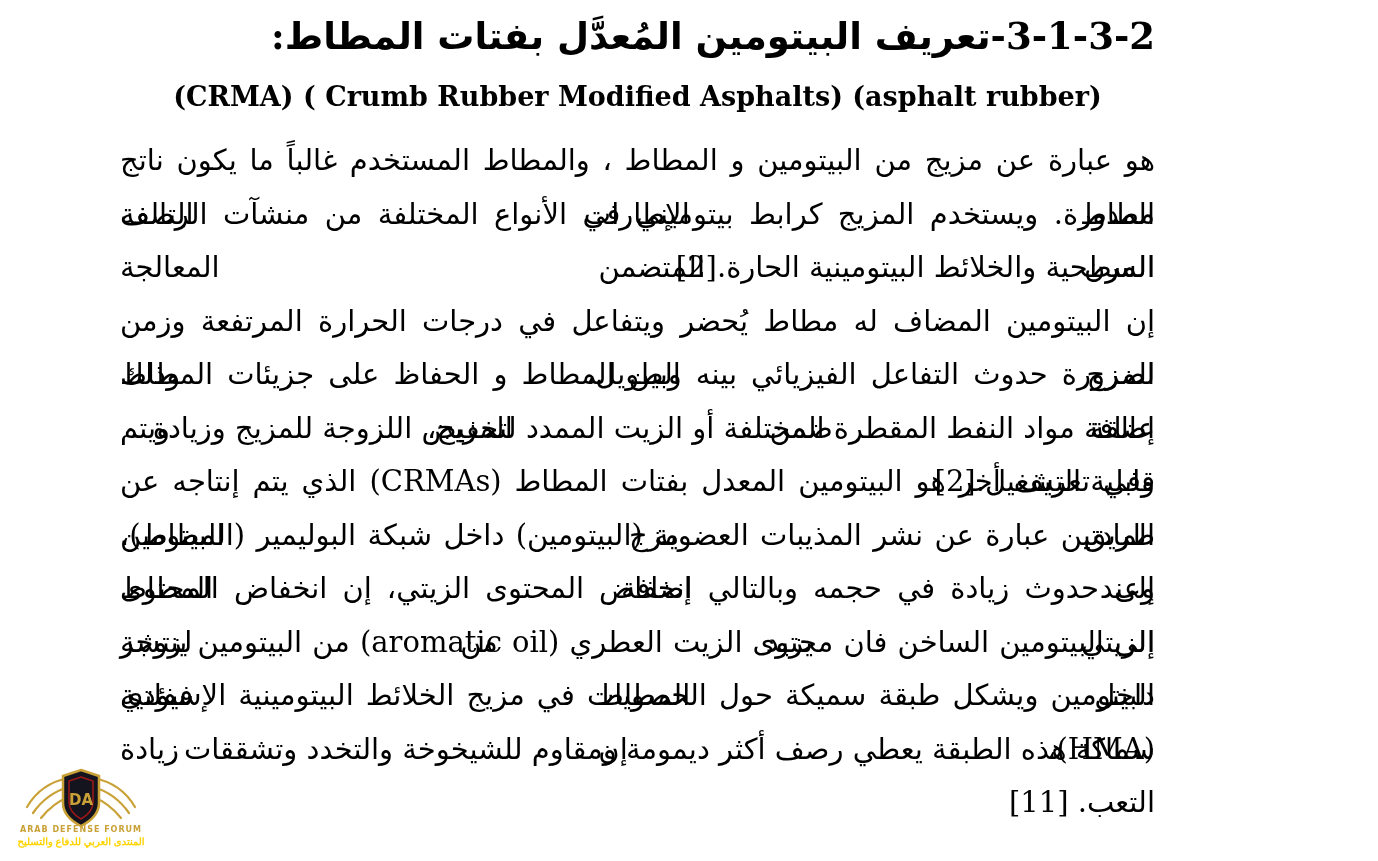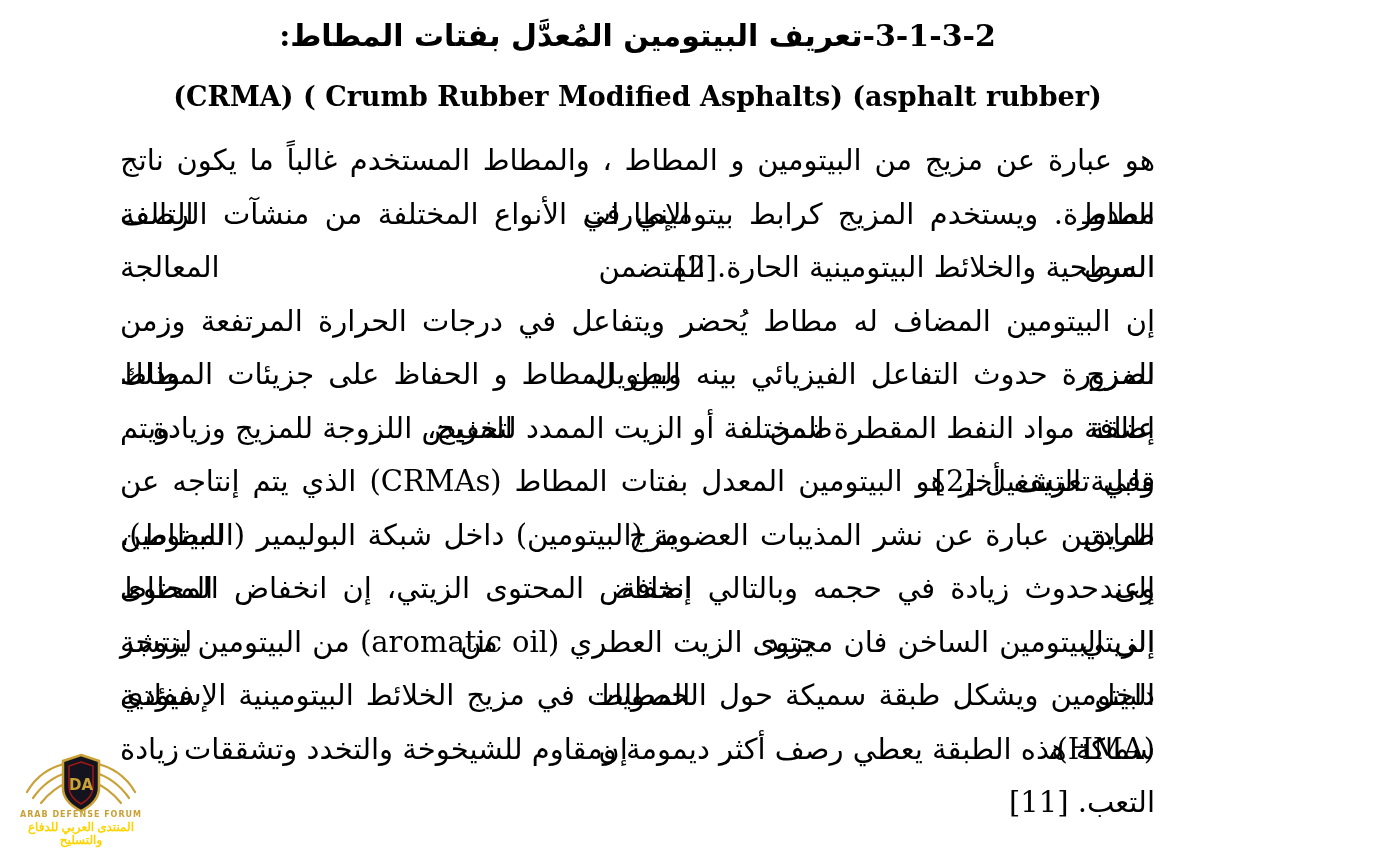--- a/index.html
+++ b/index.html
@@ -14,23 +14,23 @@
   .content{
     position:absolute;
     left:120px;
     top:0;
     width:1035px;
   }
   .title{
     margin-top:12px;
     height:48px;line-height:48px;
     direction:rtl;
-    text-align:center;
+    text-align:right;
     font-weight:bold;
-    font-size:30px;
+    font-size:37px;
   }
   .subtitle{
     margin-top:16px;
     height:42px;line-height:42px;
     direction:ltr;
     text-align:center;
     font-weight:bold;
     font-size:27px;
   }
   .body-lines{margin-top:16px;}
@@ -57,22 +57,22 @@
   .wm-title{
     font-family:"DejaVu Sans",sans-serif;
     font-size:8px;
     letter-spacing:1px;
     color:#c9a136;
     font-weight:bold;
     margin-top:-3px;
     text-align:center;
   }
   .wm-sub{
-    font-family:Liberation Serif, serif;
-    font-size:12px;
+    font-family:Liberation Sans, sans-serif;
+    font-size:10px;
     font-weight:bold;
     color:#ffd400;
     direction:rtl;
     margin-top:1px;
   }
 </style>
 </head>
 <body>
 
 <div class="content">

